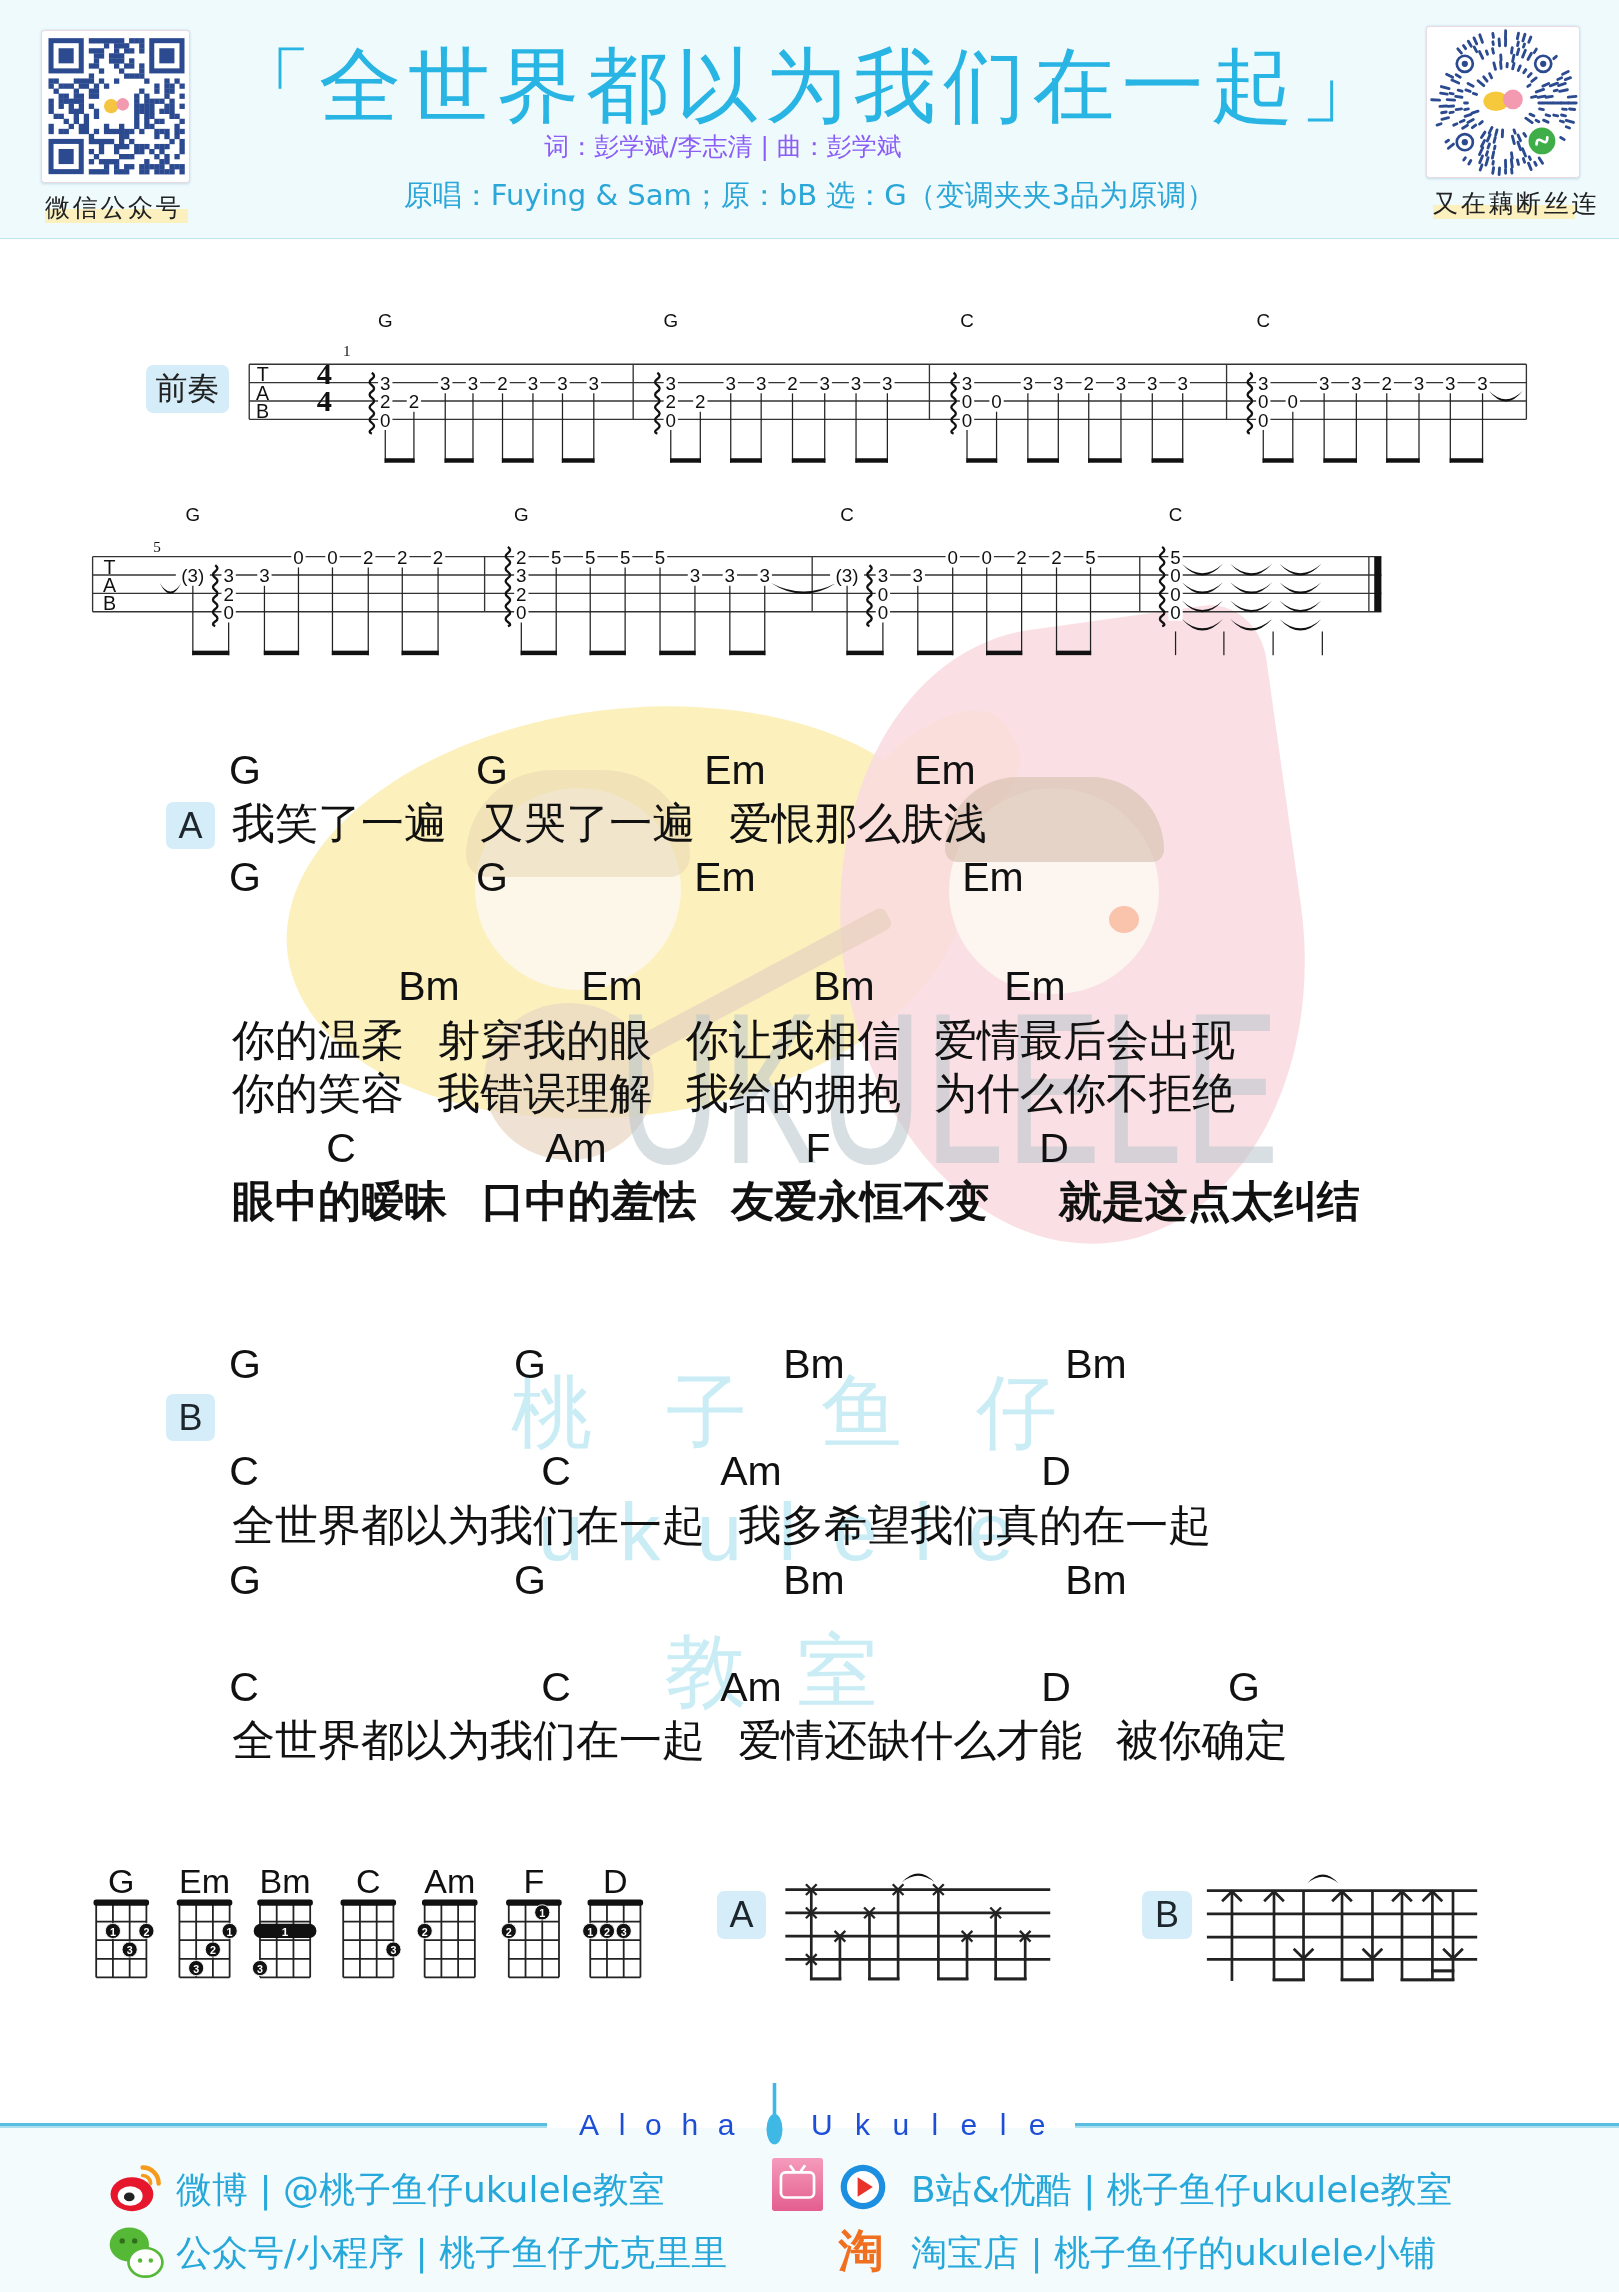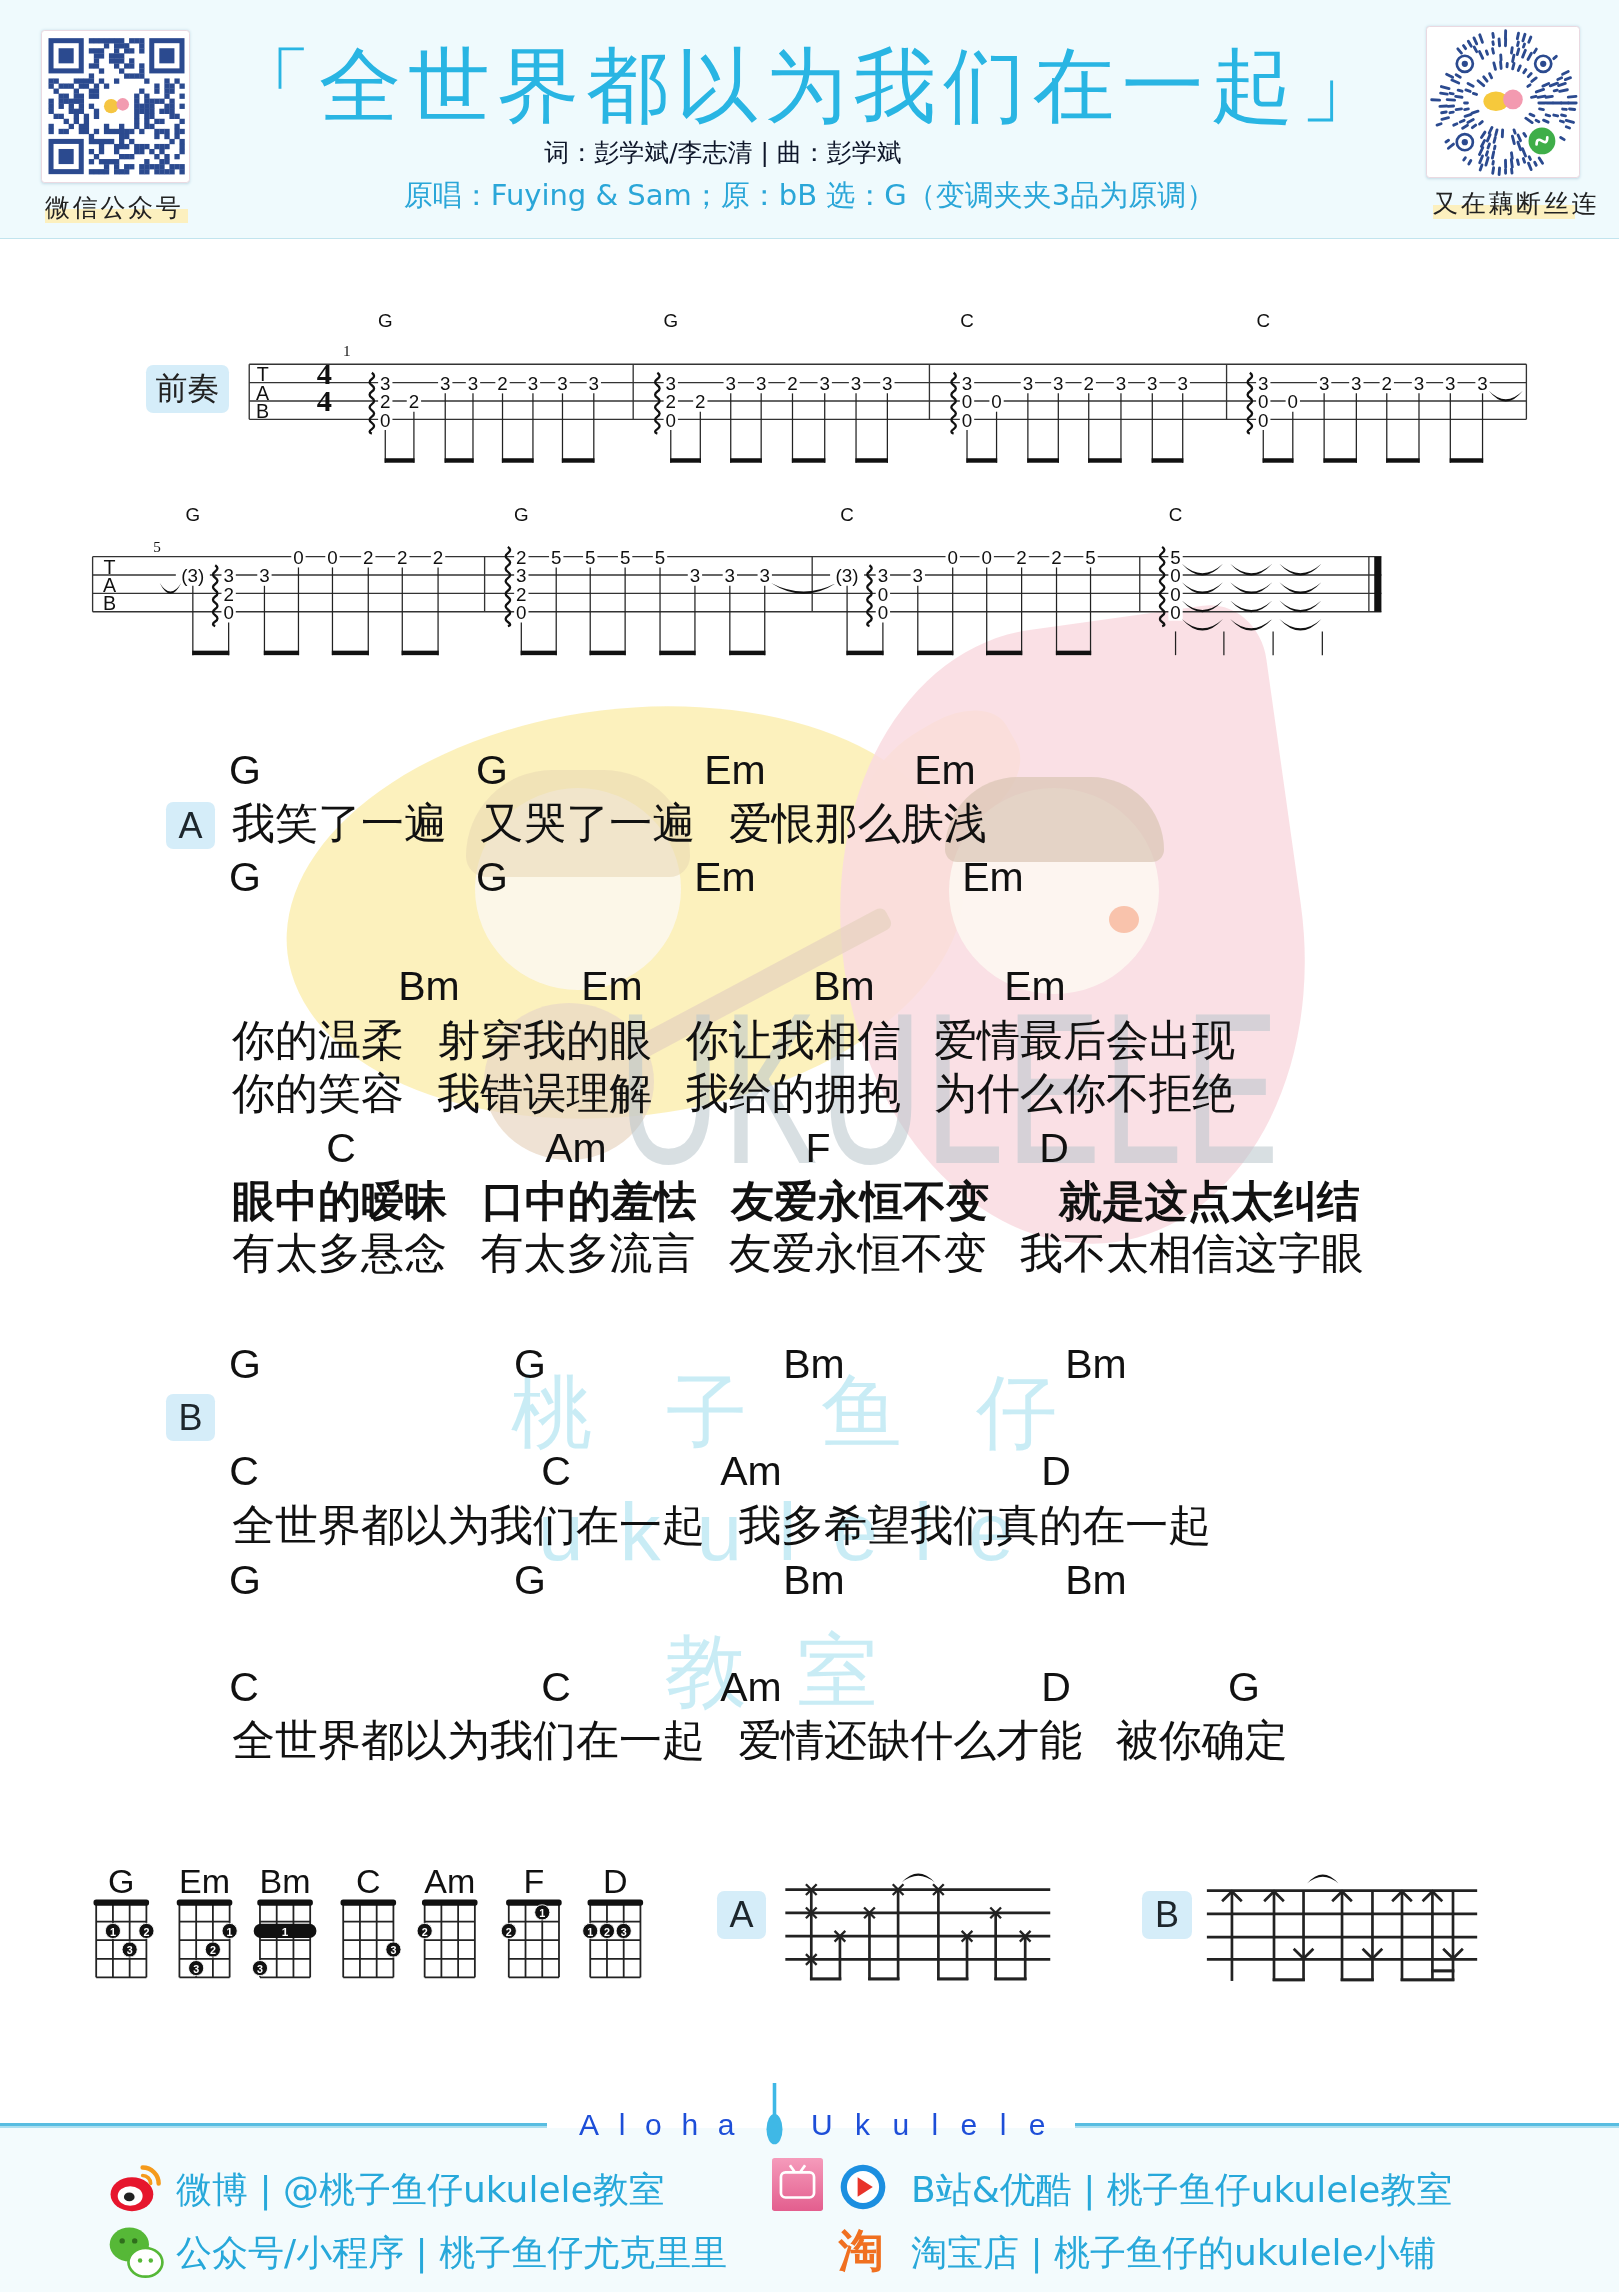--- a/index.html
+++ b/index.html
@@ -3,21 +3,21 @@
 <meta charset="utf-8">
 <style>
 *{box-sizing:border-box;margin:0;padding:0}
 html,body{width:1619px;height:2293px;background:#ffffff}
 body{font-family:"DejaVu Sans",sans-serif;color:#111;overflow:hidden}
 #page{position:relative;width:1619px;height:2293px;overflow:hidden;background:#ffffff}
 .abs{position:absolute}
 
 #header{left:0;top:0;width:1619px;height:239px;background:#effafd;border-bottom:1.8px solid #c2e4ee}
 #title{left:0;top:41px;width:1619px;text-align:center;font-size:82px;line-height:90px;color:#29b5e3;letter-spacing:7.2px;white-space:nowrap;font-family:"DejaVu Sans",sans-serif}
-#credits{left:0;top:138px;width:1446px;text-align:center;font-size:25px;line-height:30px;color:#0f172a;white-space:nowrap}
+#credits{left:0;top:132px;width:1446px;text-align:center;font-size:25px;line-height:30px;color:#8b5cf6;white-space:nowrap}
 #info{left:0;top:178px;width:1619px;text-align:center;font-size:29px;line-height:34px;color:#2aa6d8;white-space:nowrap}
 .qrbox{background:#fff;border:0.9px solid #ead9e1;border-radius:3.6px;box-shadow:0 0.9px 2.7px rgba(140,185,205,.45)}
 .qr-label{font-size:25px;line-height:32px;color:#222;letter-spacing:2.7px;white-space:nowrap;
   background:linear-gradient(transparent 52%,#fcf0bf 52%,#fcf0bf 96%,transparent 96%)}
 
 .sec-label{background:#d5edf9;border-radius:7.2px;display:flex;align-items:center;justify-content:center;color:#1d262c;font-family:"Liberation Sans",sans-serif}
 #intro-label{left:146px;top:365px;width:83px;height:48px;font-size:32px;font-family:"DejaVu Sans",sans-serif;color:#222}
 
 .chord{font-family:"Liberation Sans",sans-serif;font-size:41px;line-height:47px;color:#111;transform:translateX(-50%);white-space:nowrap}
 .lyric{font-size:43px;line-height:50px;color:#111;white-space:pre;word-spacing:19.7px}
@@ -829,21 +829,20 @@
       <div class="abs chord" style="left: 612px; top: 963px;">Em</div>
       <div class="abs chord" style="left: 844px; top: 963px;">Bm</div>
       <div class="abs chord" style="left: 1035px; top: 963px;">Em</div>
       <div class="abs lyric" style="left: 232px; top: 1015px;">你的温柔 射穿我的眼 你让我相信 爱情最后会出现</div>
       <div class="abs lyric" style="left: 232px; top: 1068px;">你的笑容 我错误理解 我给的拥抱 为什么你不拒绝</div>
       <div class="abs chord" style="left: 341px; top: 1125px;">C</div>
       <div class="abs chord" style="left: 576px; top: 1125px;">Am</div>
       <div class="abs chord" style="left: 818px; top: 1125px;">F</div>
       <div class="abs chord" style="left: 1054px; top: 1125px;">D</div>
       <div class="abs lyric" style="left: 232px; top: 1176px; font-weight: bold;">眼中的暧昧 口中的羞怯 友爱永恒不变  就是这点太纠结</div>
-      <div class="abs lyric" style="left: 232px; top: 1228px;">有太多悬念 有太多流言 友爱永恒不变 我不太相信这字眼</div>
       <div class="abs sec-label" style="left: 166px; top: 1394px; width: 49px; height: 47px; font-size: 36px;">B</div>
       <div class="abs chord" style="left: 245px; top: 1341px;">G</div>
       <div class="abs chord" style="left: 530px; top: 1341px;">G</div>
       <div class="abs chord" style="left: 814px; top: 1341px;">Bm</div>
       <div class="abs chord" style="left: 1096px; top: 1341px;">Bm</div>
       <div class="abs chord" style="left: 244px; top: 1448px;">C</div>
       <div class="abs chord" style="left: 556px; top: 1448px;">C</div>
       <div class="abs chord" style="left: 751px; top: 1448px;">Am</div>
       <div class="abs chord" style="left: 1056px; top: 1448px;">D</div>
       <div class="abs lyric" style="left: 232px; top: 1500px;">全世界都以为我们在一起 我多希望我们真的在一起</div>

